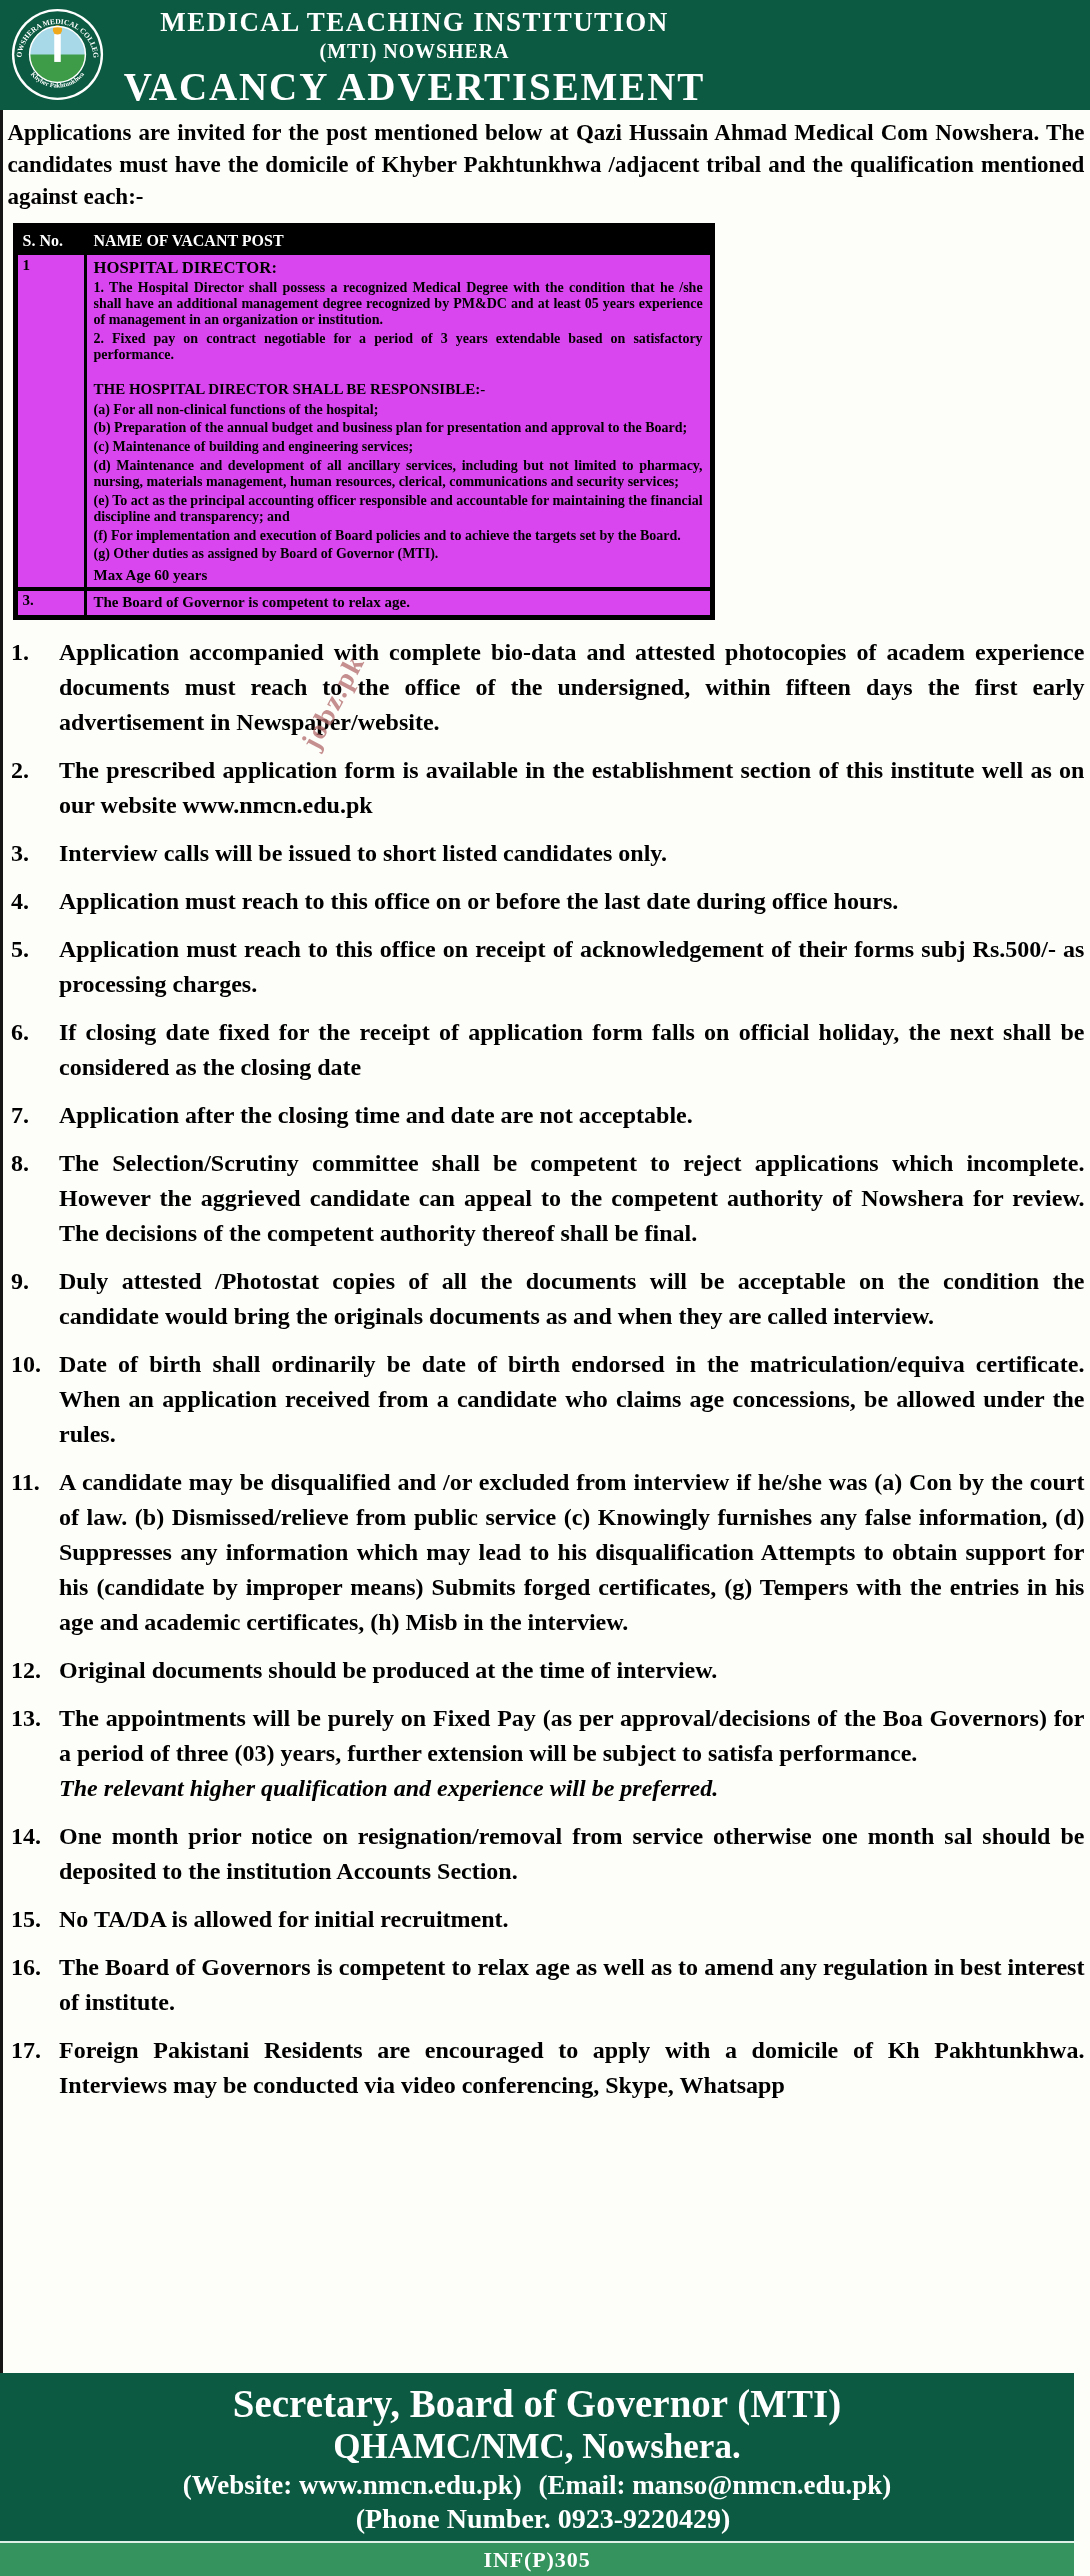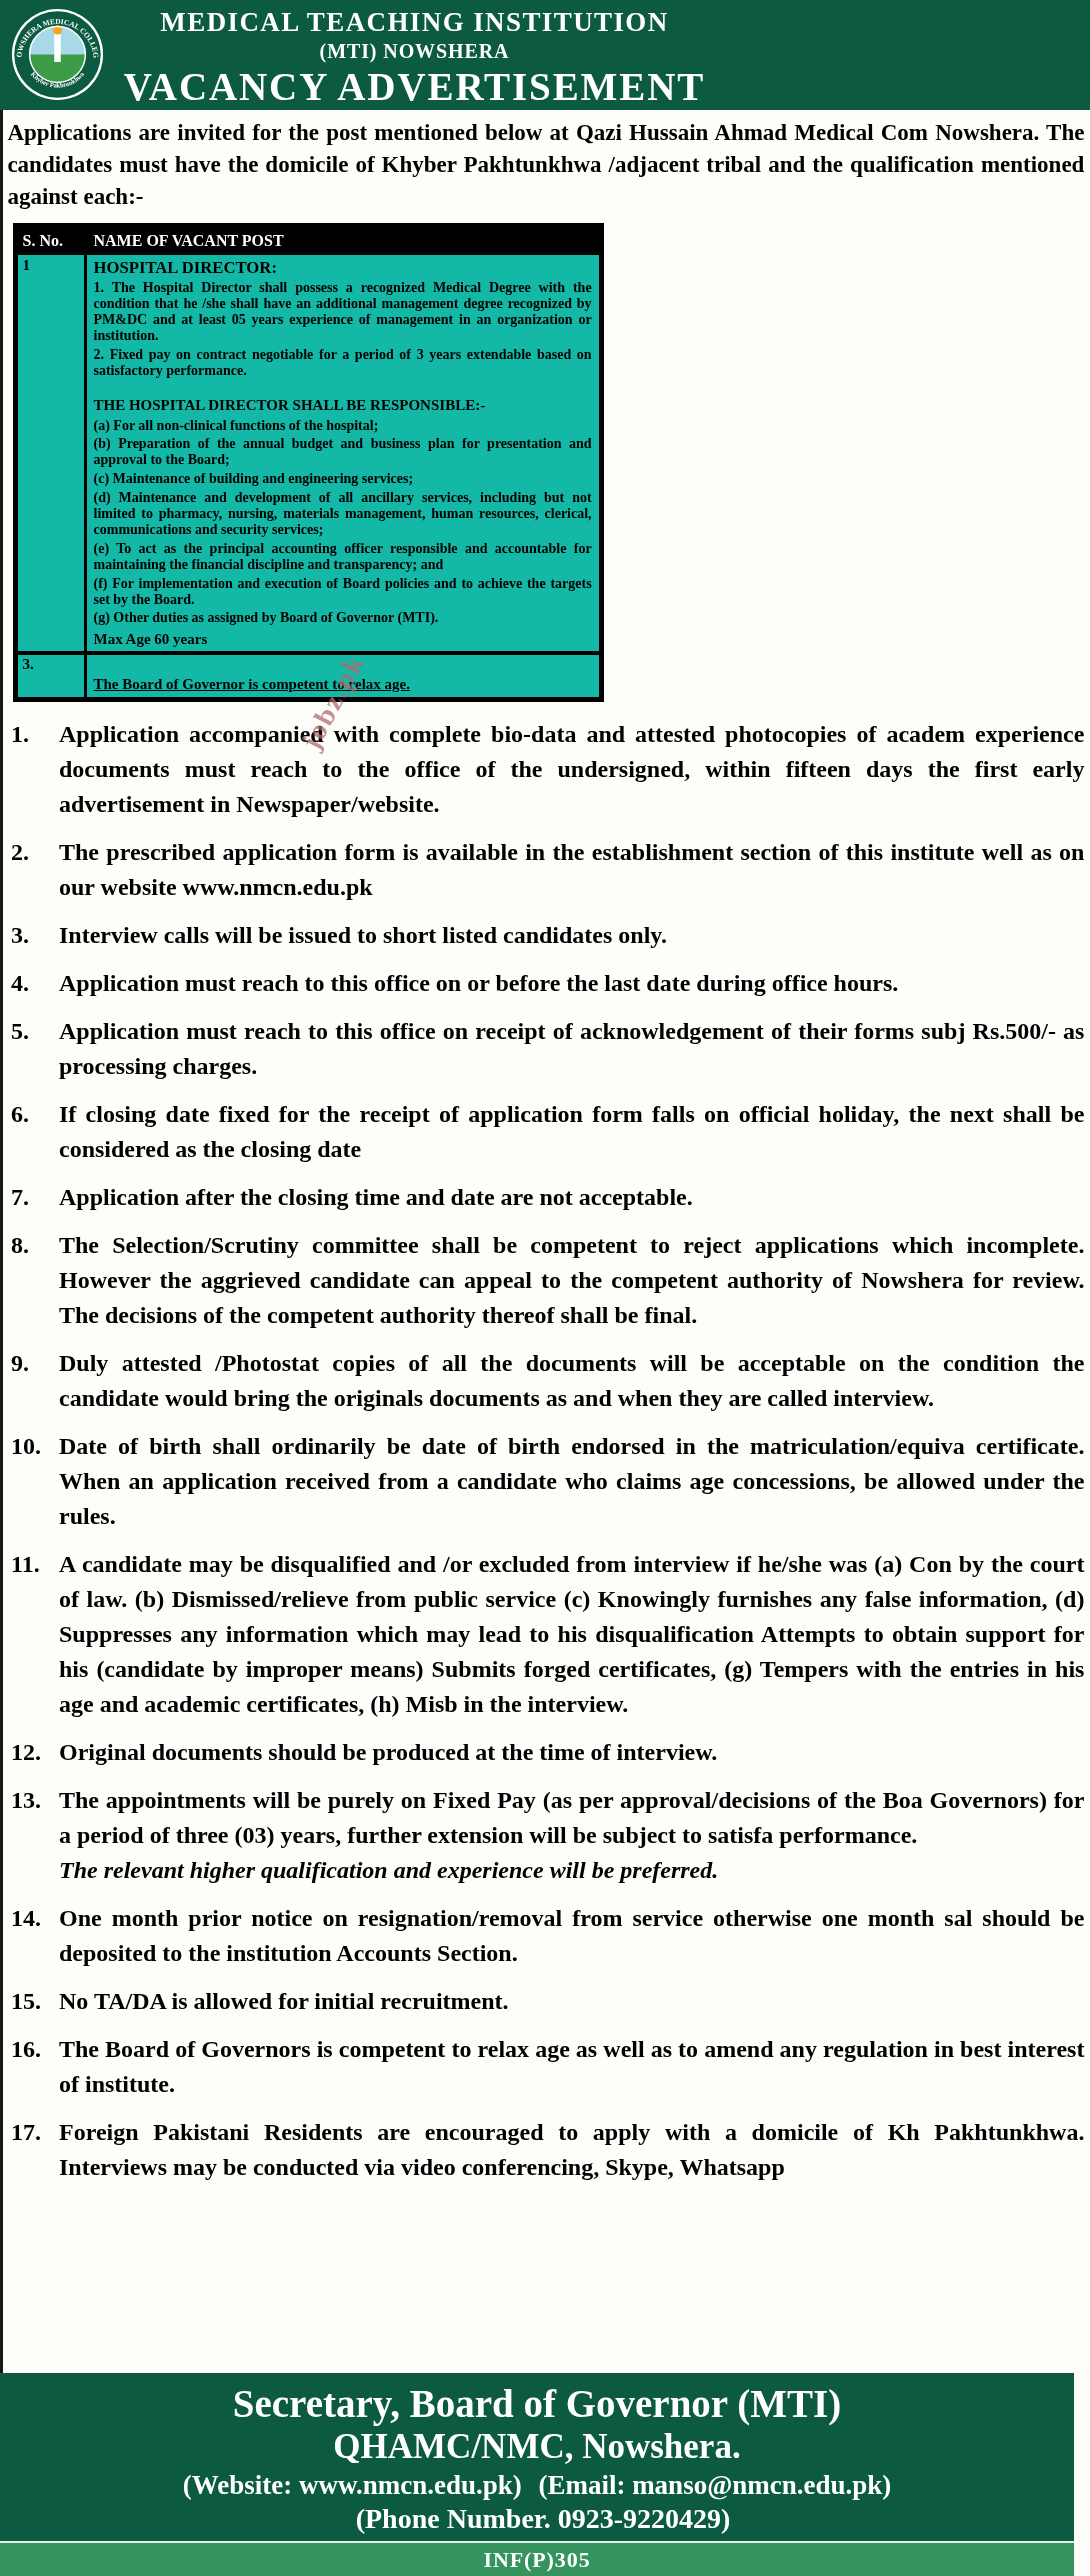--- a/index.html
+++ b/index.html
@@ -24,36 +24,36 @@
   
   .col-rule { position:absolute; left:0; top:110px; width:2.8px; height:2273px; background:#161616; }
 
   
   .intro {
     padding:7.4px 5.6px 0 7.4px; font-size:23px; font-weight:700;
     line-height:32px; text-align:justify;
   }
 
   
-  .vtable { margin:9.3px 0 0 13px; width:591px; border:5.6px solid #000; background:#14b8a6; }
+  .vtable { margin:9.3px 0 0 13px; width:702px; border:5.6px solid #000; background:#d946ef; }
   .trow { display:flex; }
   .tc { font-weight:700; }
   .tc.sno { width:69px; flex-shrink:0; border-right:3.7px solid #000; padding:1.9px 4.6px; }
   .tc.post { flex:1; padding:1.9px 7.4px 3.7px 6.5px; font-size:14px; line-height:16px; text-align:justify; }
   .thead { background:#000; color:#fff; }
   .thead .tc { font-size:16px; line-height:22px; }
   .tbody1 .tc.sno { font-size:15px; }
   .post-title { font-size:16.7px; line-height:20.5px; margin:0.9px 0 1.9px; text-align:left; }
   .tc.post p { margin:0 0 2.8px; }
   .tspacer { height:15px; }
   .resp-h { font-size:15px; line-height:17.7px; margin:0 0 2.8px; text-align:left; }
   .max-age { font-size:15px; margin-top:4.6px; padding-right:3.7px; }
   .tbody2 { border-top:4.6px solid #000; }
   .tbody2 .tc.sno { font-size:15px; }
-  .tbody2 .tc.post { font-size:15px; line-height:20.5px; padding-top:19px; padding-bottom:2.8px; text-align:left;text-decoration:underline; }
+  .tbody2 .tc.post { font-size:15px; line-height:20.5px; padding-top:1px; padding-bottom:2.8px; text-align:left; }
 
   
   .notes { padding:15px 5.6px 0 11px; }
   .note { display:flex; margin-bottom:13px; font-size:24px; font-weight:700; line-height:35px; }
   .note-num { width:48px; flex-shrink:0; }
   .note-body { flex:1; text-align:justify; }
   .note-bold-line { font-weight:700; text-align:left;font-style:italic; }
 
   
   .watermark {

